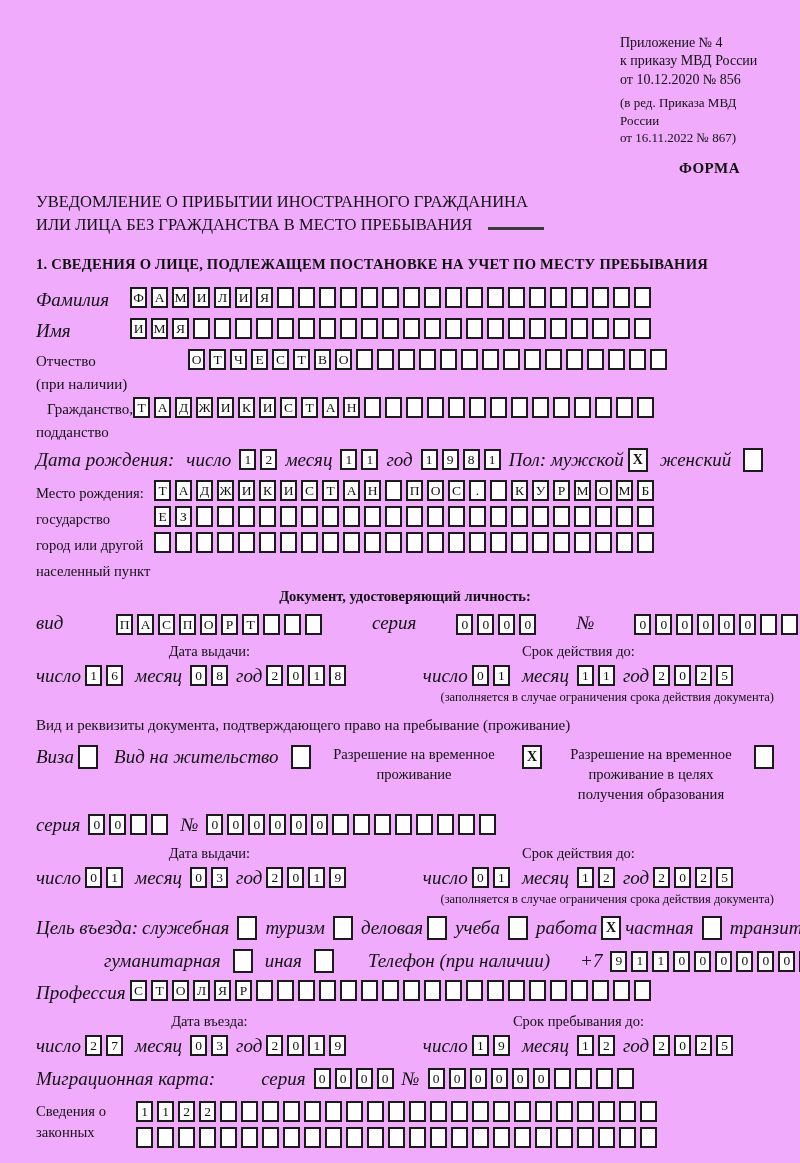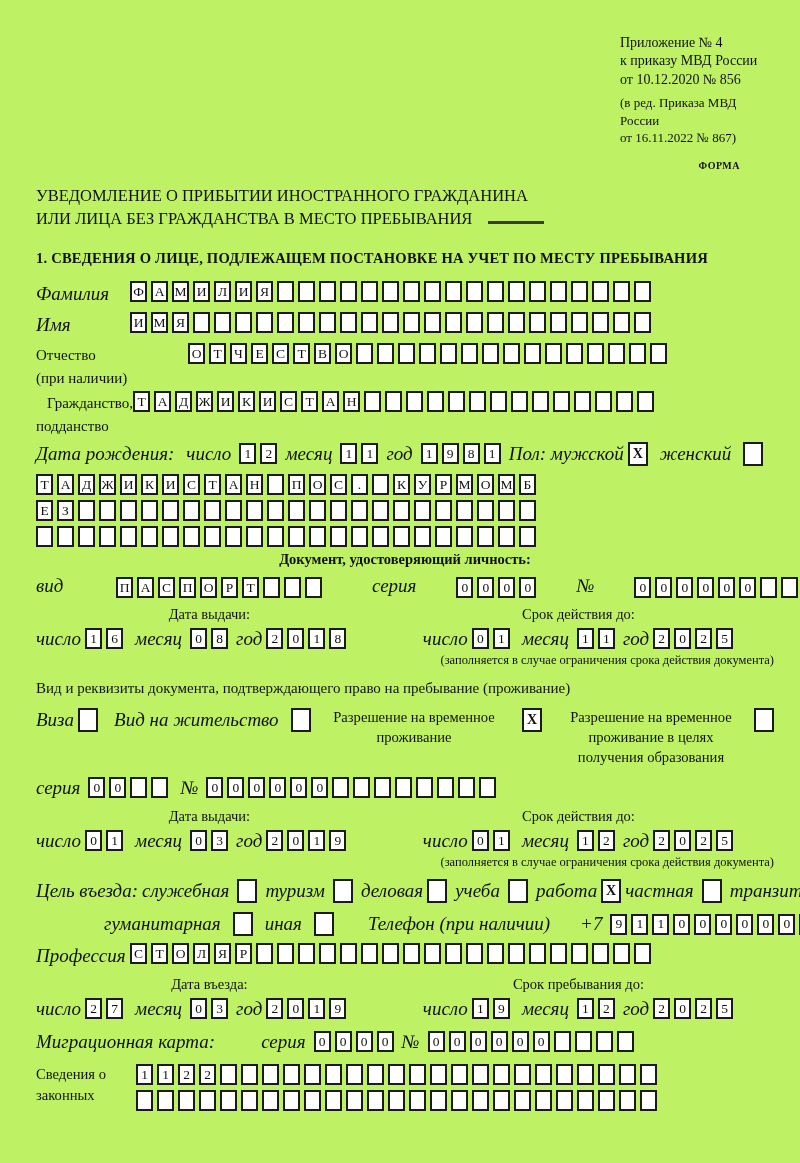--- a/index.html
+++ b/index.html
@@ -1,33 +1,33 @@
 <!DOCTYPE html>
 <html lang="ru"><head>
 <meta charset="utf-8">
 <style>
   * { box-sizing: border-box; margin: 0; padding: 0; }
   html, body { background: #ffffff; }
   .page {
     position: relative;
     width: 800px; height: 1163px;
     margin: 0 auto;
-    background: #bef264;
+    background: #f0abfc;
     color: #111;
     font-family: "Liberation Serif", serif;
     font-size: 15px;
     overflow: hidden;
   }
   .inner { padding: 34px 26px 0 36px; }
 
   
   .doc-header { margin-left: 584px; line-height: 1.32; font-size: 14px; }
   .doc-header .small { font-size: 13px; }
   .doc-header .gap { margin-top: 5px; }
-  .form-label { text-align: right; padding-right: 34px; font-weight: bold; font-size: 10px; margin-top: 14px; letter-spacing: .5px; }
+  .form-label { text-align: right; padding-right: 34px; font-weight: bold; font-size: 15px; margin-top: 14px; letter-spacing: .5px; }
 
   
   .title { font-weight: normal; font-size: 16.5px; line-height: 1.38; margin-top: 14px; }
   .title-underline { display: inline-block; width: 56px; border-bottom: 3px solid #3a3a3a; margin-left: 16px; height: 14px; }
 
   .section-heading { font-weight: bold; font-size: 14.6px; margin-top: 20px; letter-spacing: .2px; }
 
   
   .row { display: flex; align-items: flex-start; margin-top: 6px; }
   .lbl { font-size: 19px; line-height: 25px; flex: none; font-style: italic; }
@@ -247,20 +247,26 @@
           <span class="cell">8</span>
           <span class="cell">1</span>
         </span>
       <span class="lbl g4">Пол: мужской</span>
       <span class="checkbox g4">X</span>
       <span class="lbl g12">женский</span>
       <span class="checkbox g12"></span>
     </div>
 
     <div class="row" style="margin-top:8px;">
+      <span class="lbl-block w118" style="line-height:26px; font-size:14.6px;">
+        <span style="display:block;">Место рождения:</span>
+        <span style="display:block;">государство</span>
+        <span style="display:block;">город или другой</span>
+        <span style="display:block;">населенный пункт</span>
+      </span>
       <span>
         <span class="cells cellrow">
             <span class="cell">Т</span>
             <span class="cell">А</span>
             <span class="cell">Д</span>
             <span class="cell">Ж</span>
             <span class="cell">И</span>
             <span class="cell">К</span>
             <span class="cell">И</span>
             <span class="cell">С</span>

